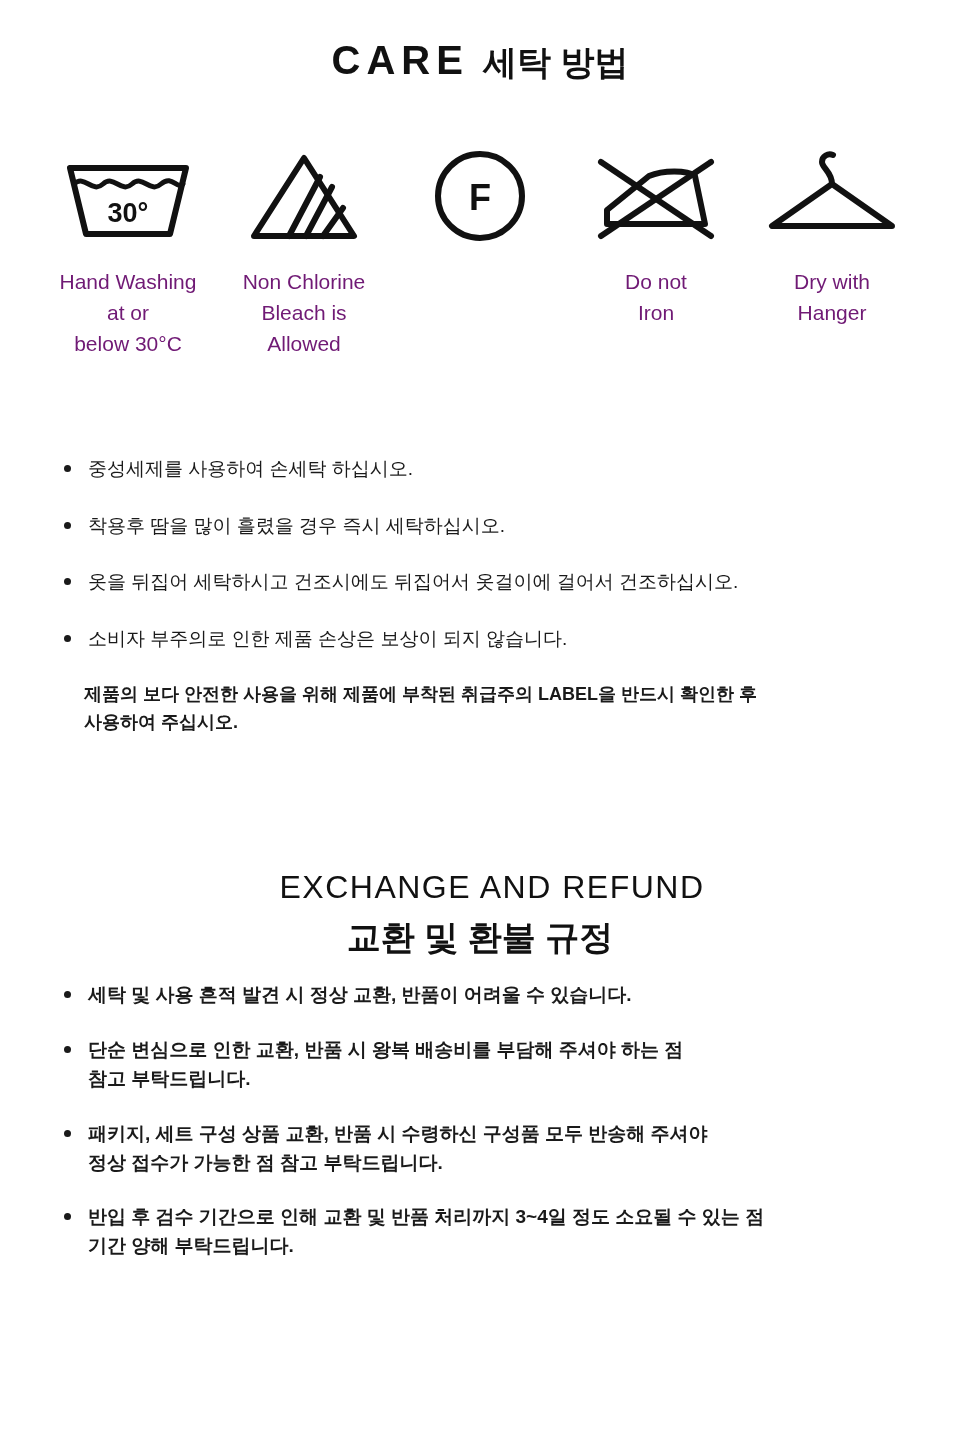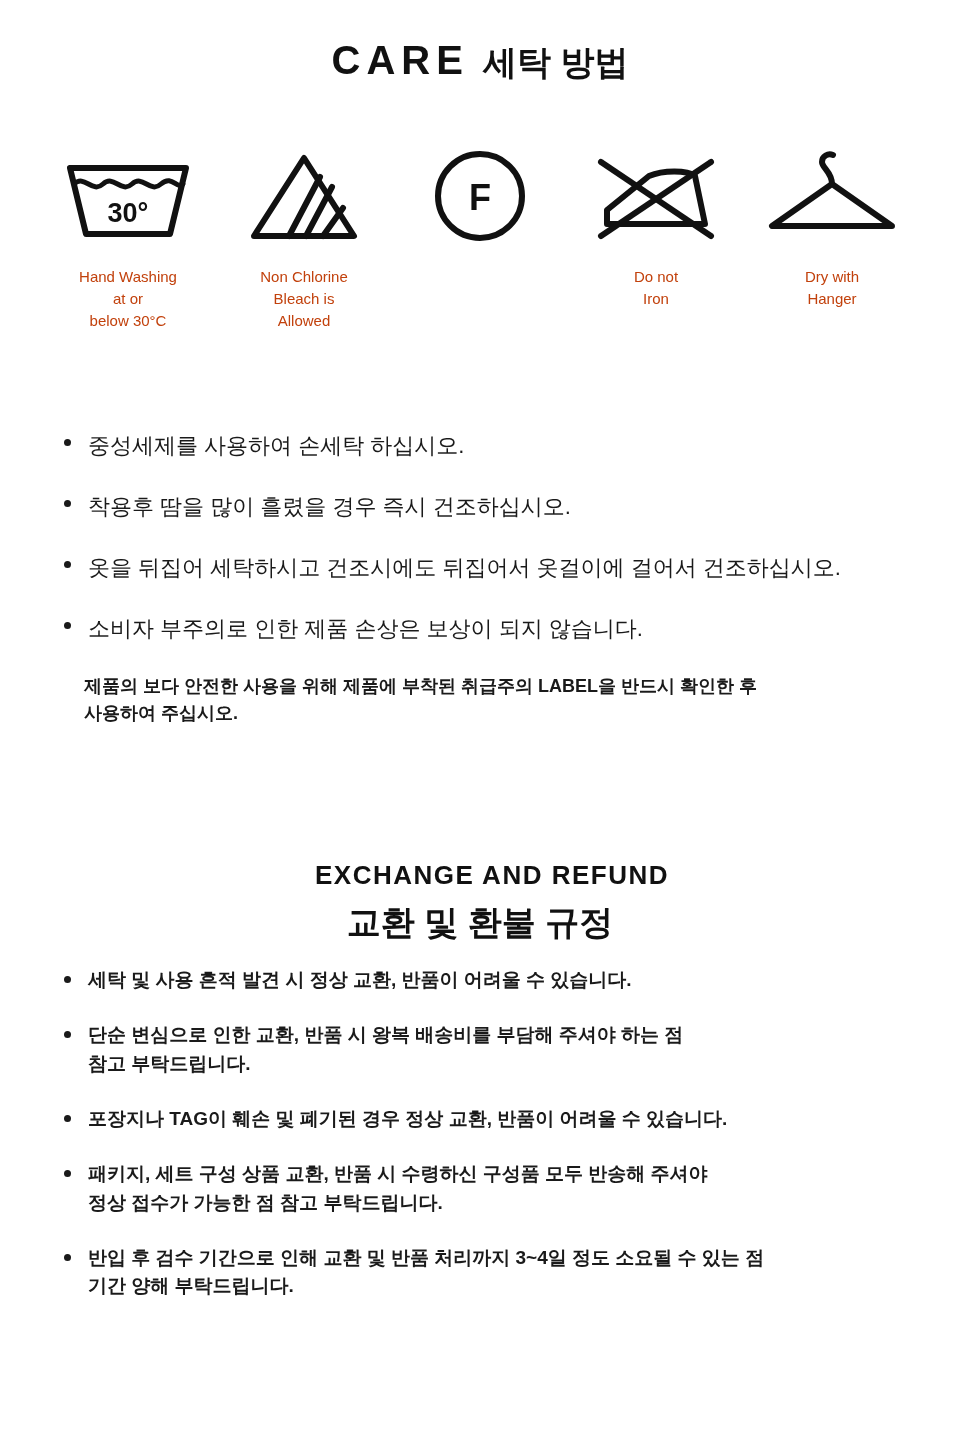--- a/index.html
+++ b/index.html
@@ -58,38 +58,38 @@
     text-align: center;
   }
   .symbol-glyph {
     height: 96px;
     display: flex;
     align-items: center;
     justify-content: center;
   }
   .symbol-caption {
     margin-top: 22px;
-    font-size: 15px;
+    font-size: 21px;
     line-height: 1.48;
-    color: #c2410c;
+    color: #701a75;
     white-space: pre-line;
     text-align: center;
   }
 
   
   .care-list {
     margin: 96px 0 0 0;
     padding: 0 60px 0 58px;
     list-style: none;
   }
   .care-list li {
     position: relative;
     padding-left: 30px;
     margin-bottom: 28px;
-    font-size: 22px;
+    font-size: 19px;
     line-height: 1.5;
     color: #1a1a1a;
   }
   .care-list li::before {
     content: "";
     position: absolute;
     left: 6px;
     top: 10px;
     width: 7px;
     height: 7px;
@@ -106,22 +106,22 @@
     color: #1a1a1a;
     white-space: pre-line;
   }
 
   
   .exchange-header {
     text-align: center;
     margin-top: 132px;
   }
   .ex-en {
-    font-size: 26px;
-    font-weight: 700;
+    font-size: 32px;
+    font-weight: 400;
     letter-spacing: 1.5px;
     color: #111;
     padding-left: 24px;
   }
   .ex-ko {
     font-size: 34px;
     font-weight: 700;
     color: #111;
     margin-top: 9px;
   }
@@ -223,38 +223,37 @@
         </svg>
       </div>
       <div class="symbol-caption">Dry with
 Hanger</div>
     </div>
 
   </div>
 
   <ul class="care-list">
     <li>중성세제를 사용하여 손세탁 하십시오.</li>
-    <li>착용후 땀을 많이 흘렸을 경우 즉시 건조하십시오.</li>
+    <li>착용후 땀을 많이 흘렸을 경우 즉시 세탁하십시오.</li>
     <li>옷을 뒤집어 세탁하시고 건조시에도 뒤집어서 옷걸이에 걸어서 건조하십시오.</li>
     <li>소비자 부주의로 인한 제품 손상은 보상이 되지 않습니다.</li>
   </ul>
 
   <p class="note">제품의 보다 안전한 사용을 위해 제품에 부착된 취급주의 LABEL을 반드시 확인한 후
 사용하여 주십시오.</p>
 
   <div class="exchange-header">
     <div class="ex-en">EXCHANGE AND REFUND</div>
     <div class="ex-ko">교환 및 환불 규정</div>
   </div>
 
   <ul class="exchange-list">
     <li>세탁 및 사용 흔적 발견 시 정상 교환, 반품이 어려울 수 있습니다.</li>
     <li>단순 변심으로 인한 교환, 반품 시 왕복 배송비를 부담해 주셔야 하는 점
 참고 부탁드립니다.</li>
-    <li>포장지나 TAG이 훼손 및 폐기된 경우 정상 교환, 반품이 어려울 수 있습니다.</li>
     <li>패키지, 세트 구성 상품 교환, 반품 시 수령하신 구성품 모두 반송해 주셔야
 정상 접수가 가능한 점 참고 부탁드립니다.</li>
     <li>반입 후 검수 기간으로 인해 교환 및 반품 처리까지 3~4일 정도 소요될 수 있는 점
 기간 양해 부탁드립니다.</li>
   </ul>
 
   <div class="bottom-pad"></div>
 </div>
 
 </body></html>

